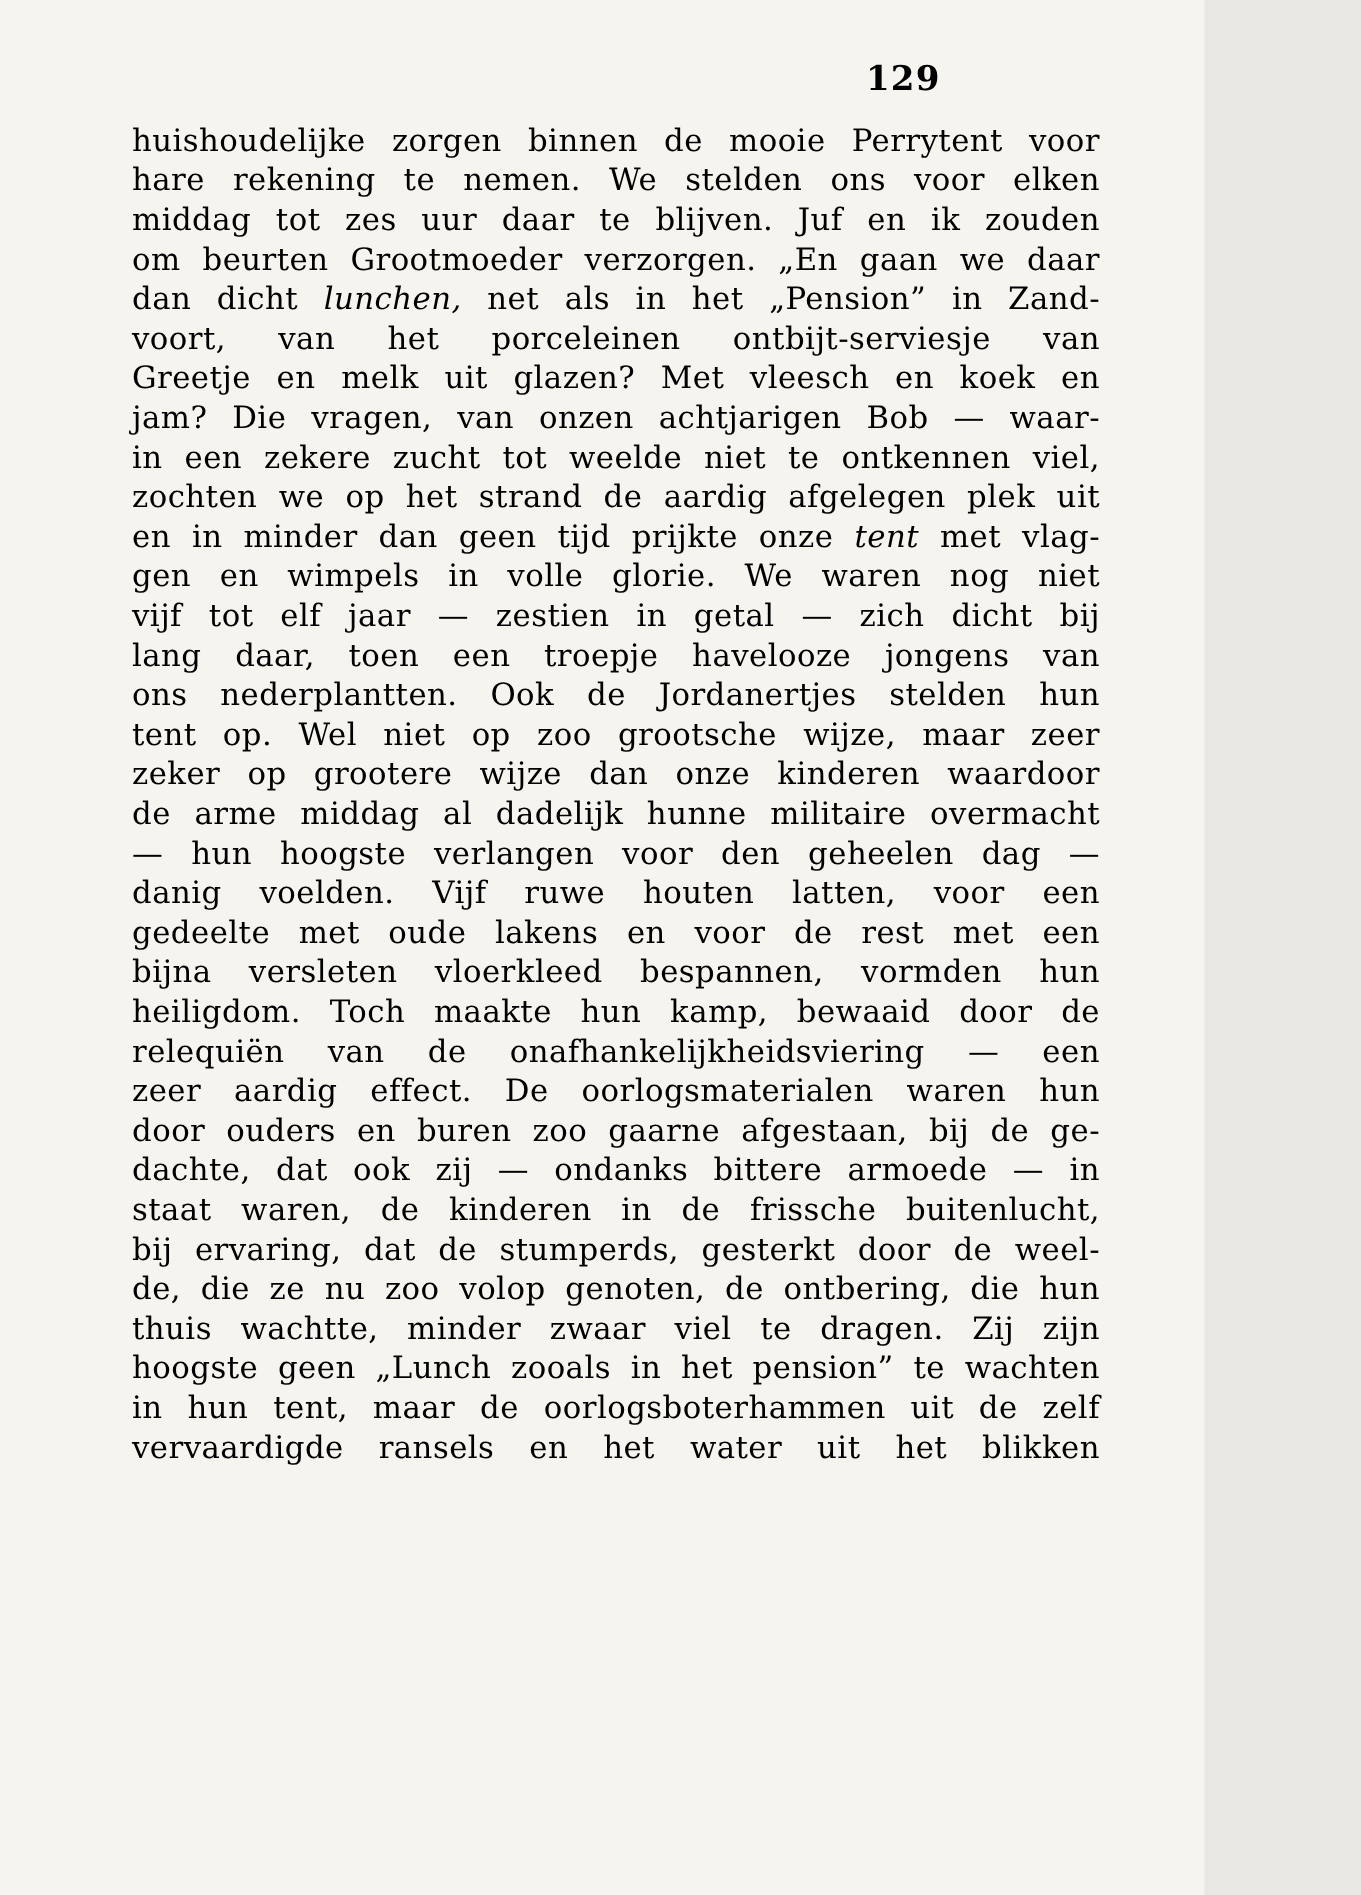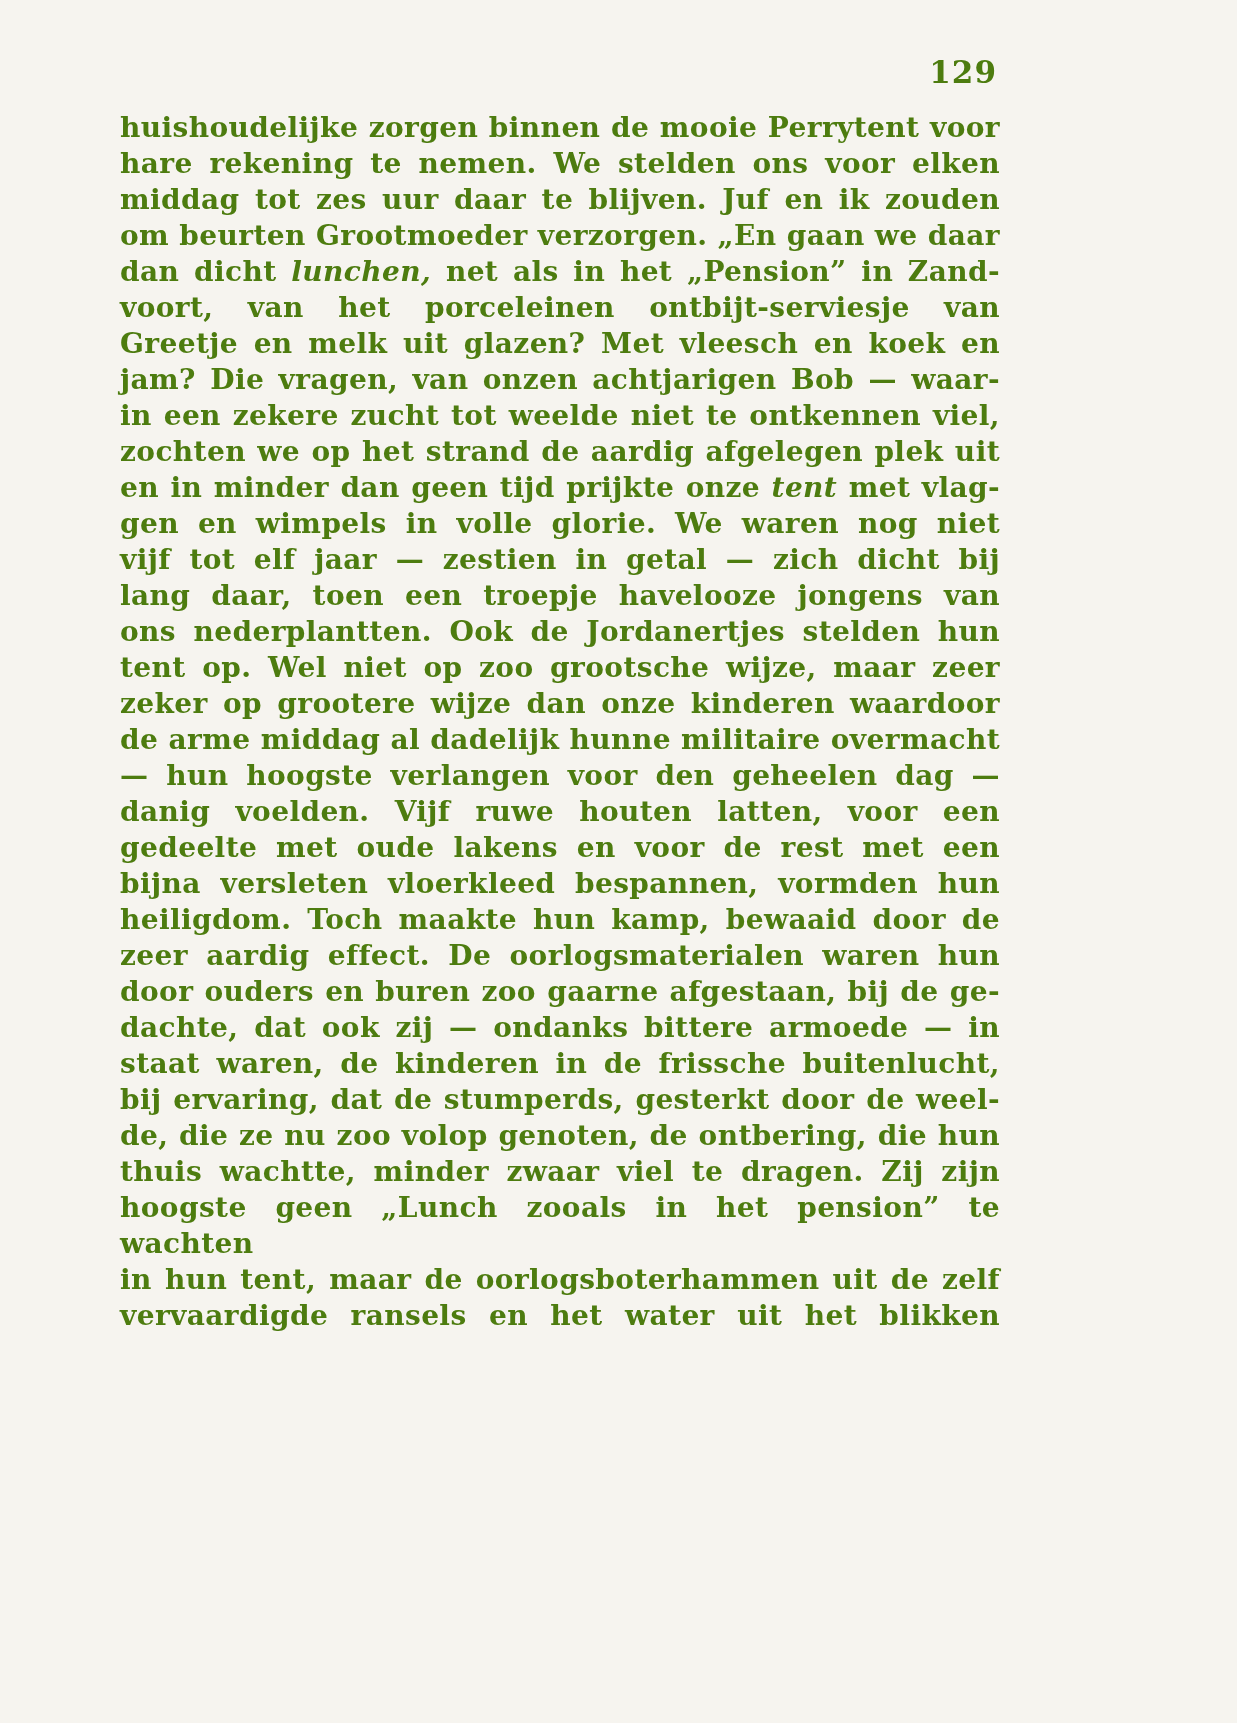--- a/index.html
+++ b/index.html
@@ -2,25 +2,25 @@
 <html><head>
 <meta charset="utf-8">
 <style>
   html, body {
     margin: 0;
     padding: 0;
     background: #e9e7e1;
   }
   .page {
     position: relative;
-    width: 1237px;
+    width: 1095px;
     height: 1723px;
     background: #f6f4ef;
     font-family: "DejaVu Serif", "Liberation Serif", serif;
-    color: #4d7c0f;
+    color: #000000;
     overflow: hidden;
     box-sizing: border-box;
   }
   .page-number {
     position: absolute;
     top: 54px;
     right: 240px;
     font-size: 31px;
     font-weight: 700;
     letter-spacing: 1px;
@@ -32,21 +32,20 @@
     width: 880px;
   }
   .line {
     font-size: 28px;
     line-height: 36px;
     text-align: justify;
     text-align-last: justify;
     -moz-text-align-last: justify;
     letter-spacing: 0.4px;
     white-space: normal;
-    font-weight: bold;
   }
   .line i {
     font-style: italic;
   }
 </style>
 </head>
 <body>
 
 <div class="page">
   <div class="page-number">129</div>
@@ -67,20 +66,21 @@
       <div class="line"><span>lang daar, toen een troepje havelooze jongens van</span></div>
       <div class="line"><span>ons nederplantten. Ook de Jordanertjes stelden hun</span></div>
       <div class="line"><span>tent op. Wel niet op zoo grootsche wijze, maar zeer</span></div>
       <div class="line"><span>zeker op grootere wijze dan onze kinderen waardoor</span></div>
       <div class="line"><span>de arme middag al dadelijk hunne militaire overmacht</span></div>
       <div class="line"><span>— hun hoogste verlangen voor den geheelen dag —</span></div>
       <div class="line"><span>danig voelden. Vijf ruwe houten latten, voor een</span></div>
       <div class="line"><span>gedeelte met oude lakens en voor de rest met een</span></div>
       <div class="line"><span>bijna versleten vloerkleed bespannen, vormden hun</span></div>
       <div class="line"><span>heiligdom. Toch maakte hun kamp, bewaaid door de</span></div>
+      <div class="line"><span>relequiën van de onafhankelijkheidsviering — een</span></div>
       <div class="line"><span>zeer aardig effect. De oorlogsmaterialen waren hun</span></div>
       <div class="line"><span>door ouders en buren zoo gaarne afgestaan, bij de ge-</span></div>
       <div class="line"><span>dachte, dat ook zij — ondanks bittere armoede — in</span></div>
       <div class="line"><span>staat waren, de kinderen in de frissche buitenlucht,</span></div>
       <div class="line"><span>bij ervaring, dat de stumperds, gesterkt door de weel-</span></div>
       <div class="line"><span>de, die ze nu zoo volop genoten, de ontbering, die hun</span></div>
       <div class="line"><span>thuis wachtte, minder zwaar viel te dragen. Zij zijn</span></div>
       <div class="line"><span>hoogste geen „Lunch zooals in het pension” te wachten</span></div>
       <div class="line"><span>in hun tent, maar de oorlogsboterhammen uit de zelf</span></div>
       <div class="line"><span>vervaardigde ransels en het water uit het blikken</span></div>

